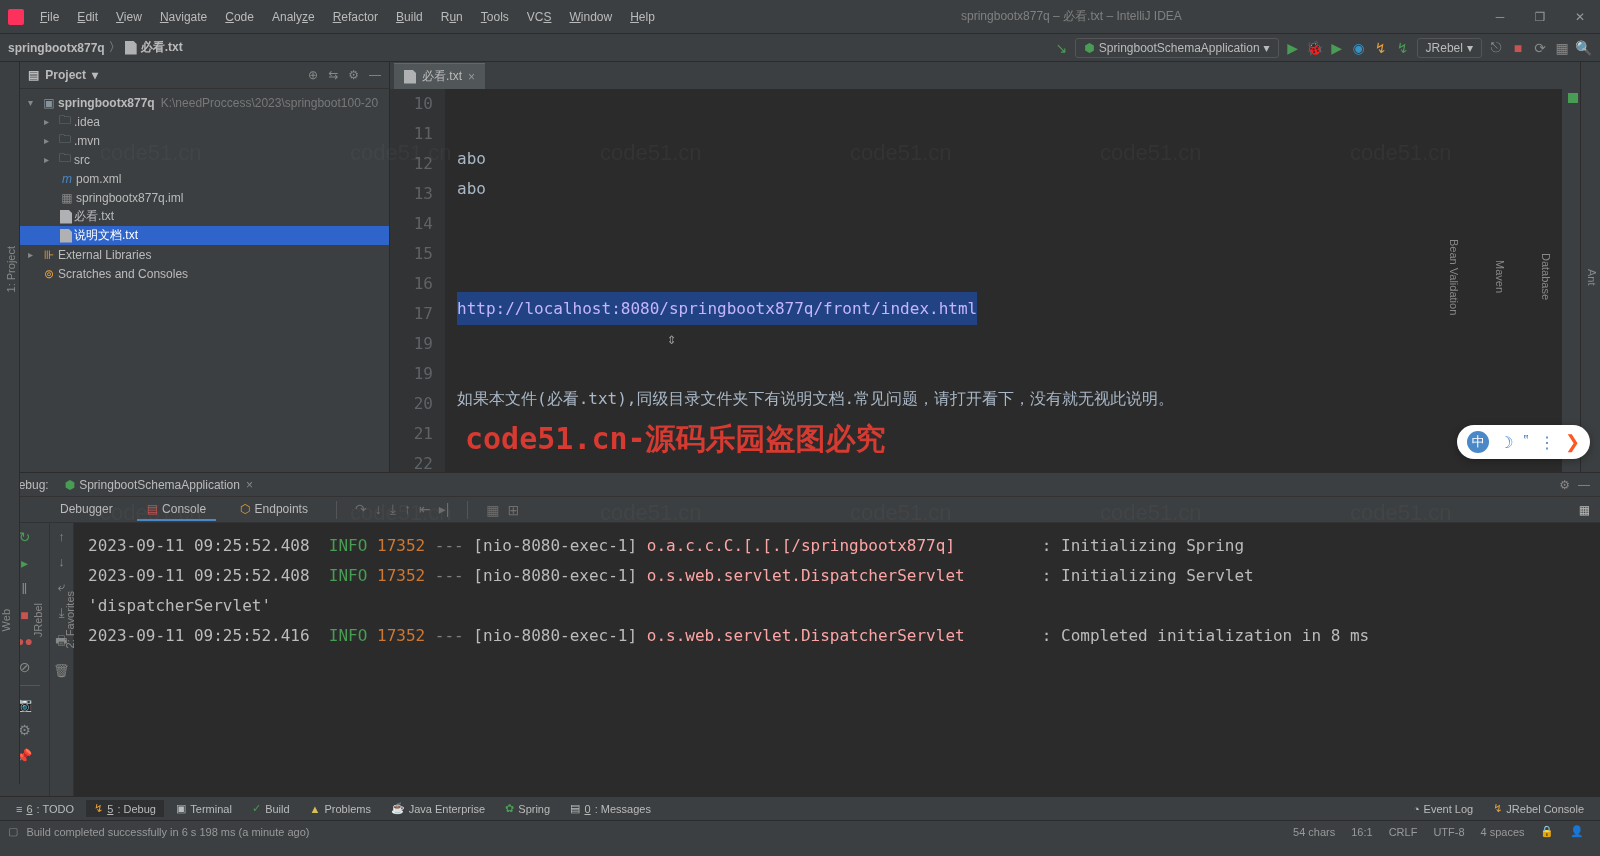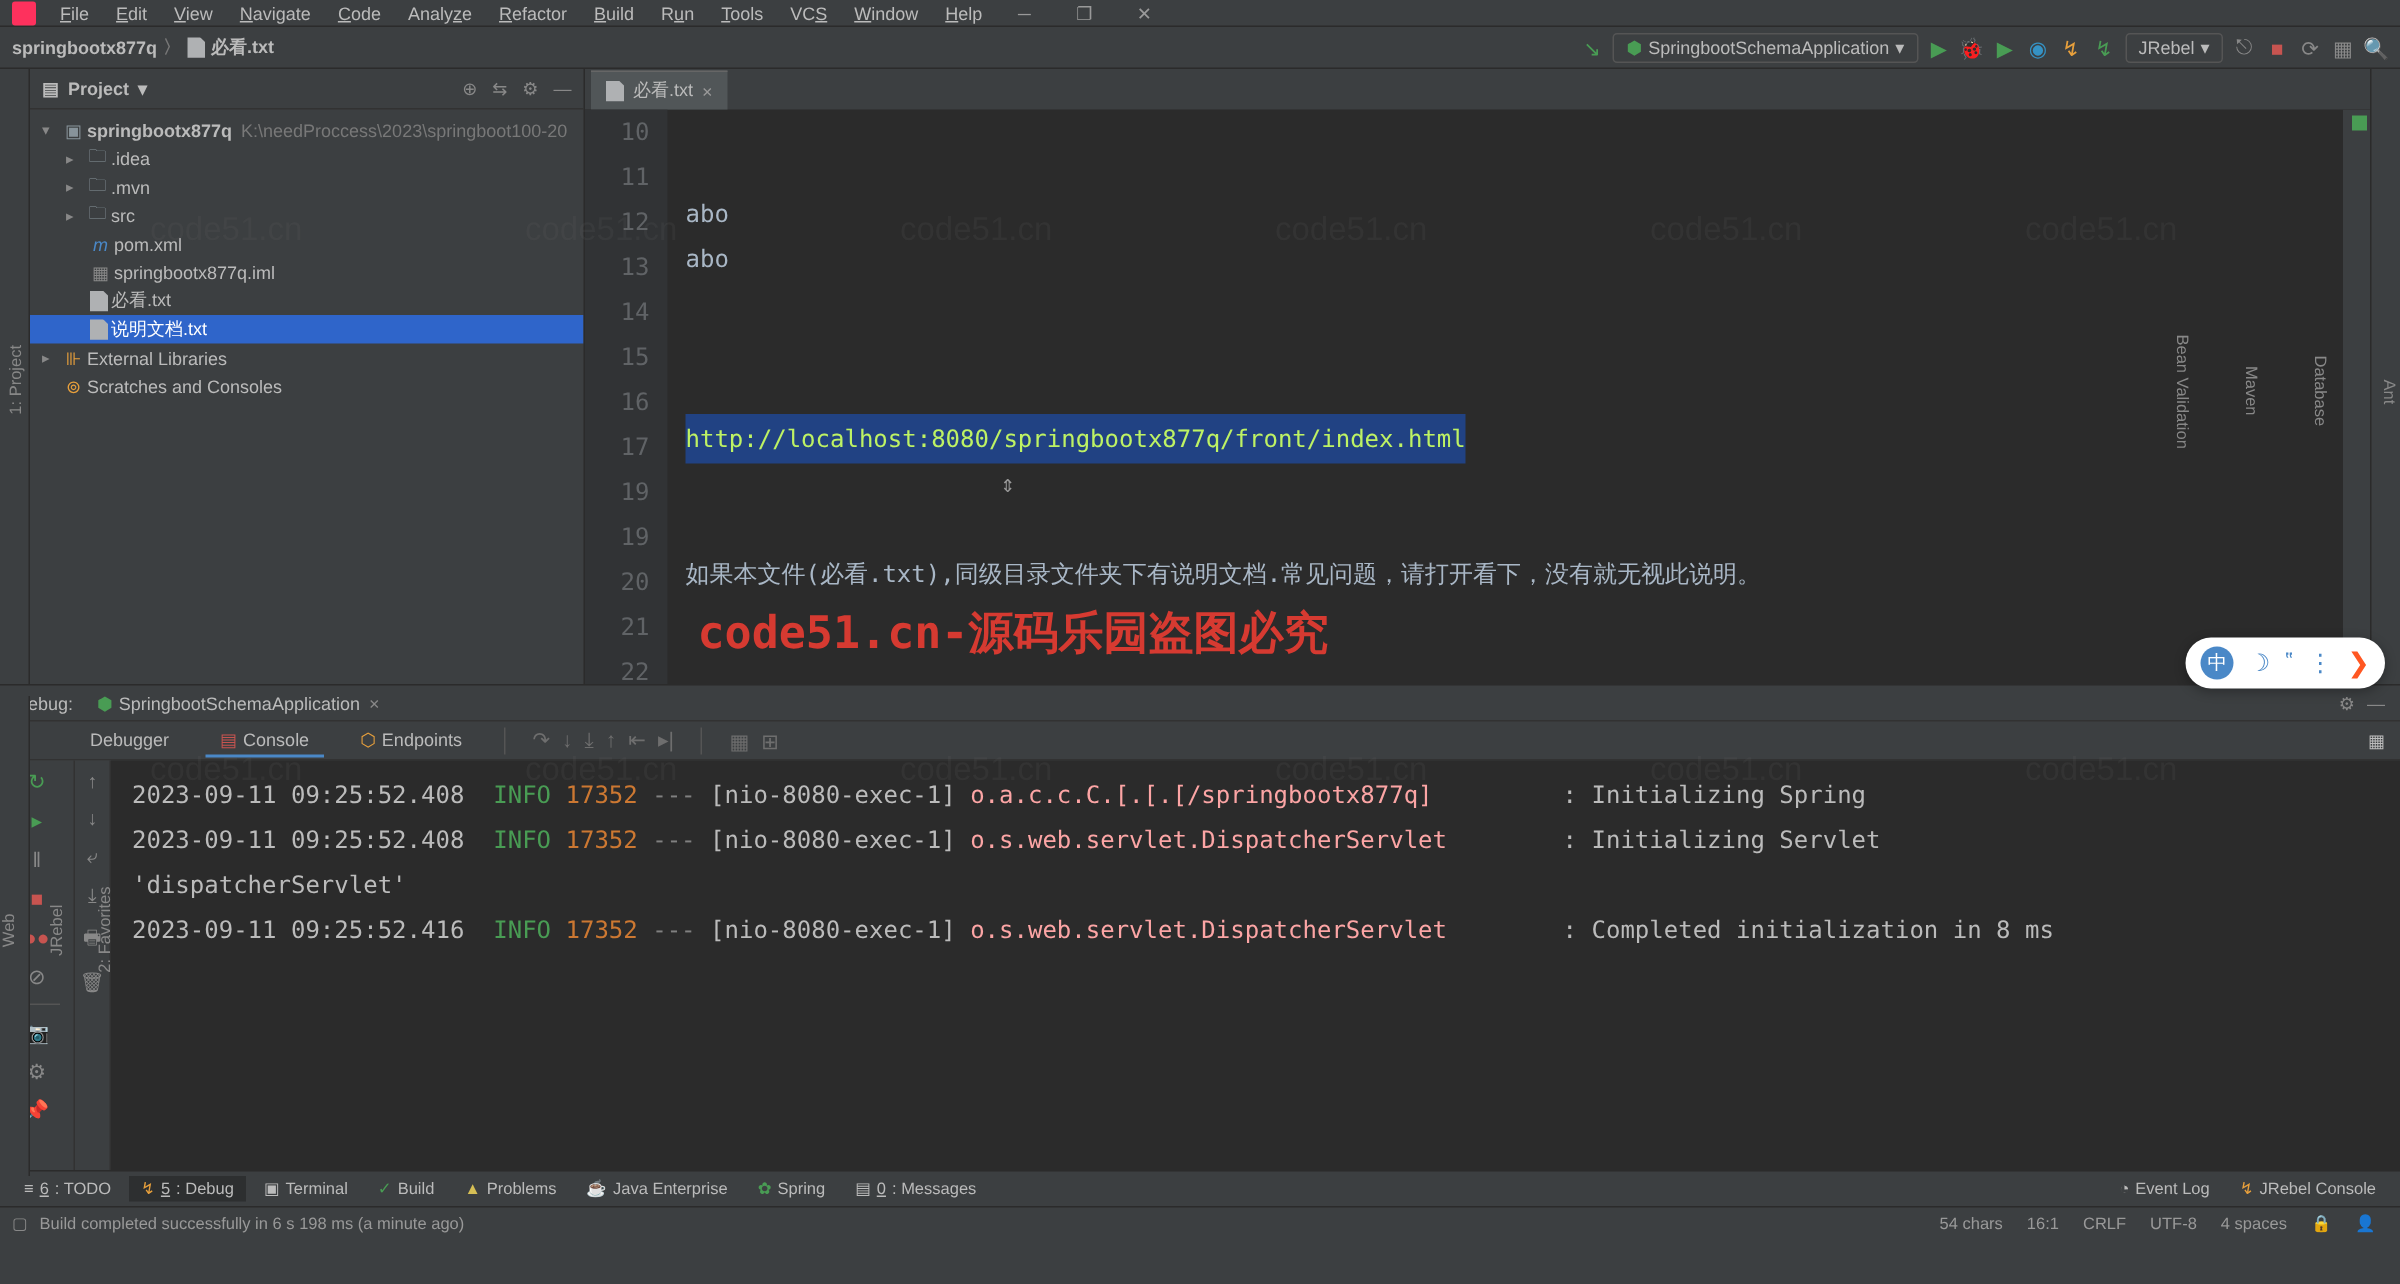--- a/index.html
+++ b/index.html
@@ -1,17 +1,17 @@
 <!DOCTYPE html>
 <html><head>
 <meta charset="utf-8">
 <style>
 * { margin: 0; padding: 0; box-sizing: border-box; }
 body { font-family: "Segoe UI", Arial, sans-serif; font-size: 12px; background: #3c3f41; color: #bbbbbb; width: 1600px; height: 856px; overflow: hidden; position: relative; }
-.titlebar { height: 18px; background: #3c3f41; display: flex; align-items: center; border-bottom: 1px solid #2b2b2b; }
+.titlebar { height: 34px; background: #3c3f41; display: flex; align-items: center; border-bottom: 1px solid #2b2b2b; }
 .app-icon { width: 16px; height: 16px; margin: 0 8px; background: #fe315d; border-radius: 2px; }
 .menu { display: flex; gap: 2px; }
 .menu-item { padding: 4px 8px; cursor: pointer; }
 .menu-item u { text-decoration: underline; }
 .title-center { flex: 1; text-align: center; color: #808080; }
 .win-controls { display: flex; }
 .win-btn { width: 40px; height: 26px; display: flex; align-items: center; justify-content: center; cursor: pointer; color: #999; }
 .breadcrumb-row { height: 28px; background: #3c3f41; display: flex; align-items: center; padding: 0 8px; border-bottom: 1px solid #2b2b2b; }
 .breadcrumb { display: flex; align-items: center; gap: 4px; font-weight: bold; color: #bbbbbb; }
 .bc-sep { color: #777; }
@@ -45,21 +45,21 @@
 .indent1 { padding-left: 24px; }
 .indent2 { padding-left: 40px; }
 .editor-area { flex: 1; background: #2b2b2b; display: flex; flex-direction: column; }
 .editor-tabs { height: 27px; background: #3c3f41; display: flex; align-items: flex-end; padding-left: 4px; }
 .editor-tab { background: #515658; padding: 4px 10px; display: flex; align-items: center; gap: 6px; border-top: 1px solid #666; font-size: 12px; }
 .editor-tab .close { color: #999; cursor: pointer; }
 .editor-body { flex: 1; display: flex; font-family: "Consolas", monospace; font-size: 16px; line-height: 30px; overflow: hidden; position: relative; }
 .gutter-col { width: 55px; background: #313335; text-align: right; padding-right: 12px; color: #606366; }
 .code-col { flex: 1; padding-left: 12px; color: #a9b7c6; position: relative; margin-top: 25px; }
 .code-line { height: 30px; }
-.sel { background: #214283; color: #bef264; padding: 7px 0; }
+.sel { background: #214283; color: #c4b5fd; padding: 7px 0; }
 .watermark { position: absolute; color: #d63a31; font-size: 30px; font-weight: bold; pointer-events: none; z-index: 5; }
 .wm-bg { position: absolute; color: rgba(100,100,100,0.15); font-size: 22px; pointer-events: none; }
 .debug-panel { height: 324px; background: #3c3f41; border-top: 1px solid #2b2b2b; display: flex; flex-direction: column; }
 .debug-header { height: 24px; display: flex; align-items: center; padding: 0 10px; gap: 8px; border-bottom: 1px solid #323232; }
 .debug-tab { padding: 2px 8px; display: flex; align-items: center; gap: 4px; }
 .debug-tab.active { color: #bbbbbb; }
 .debug-close { margin-left: 2px; color: #888; cursor: pointer; }
 .debug-tools-right { margin-left: auto; display: flex; gap: 8px; color: #888; }
 .debug-subheader { height: 26px; display: flex; align-items: center; padding-left: 50px; gap: 14px; border-bottom: 1px solid #323232; }
 .sub-tab { padding: 3px 10px; display: flex; align-items: center; gap: 4px; cursor: pointer; border-bottom: 2px solid transparent; }
@@ -102,20 +102,21 @@
     <div class="menu-item"><u>C</u>ode</div>
     <div class="menu-item">Analy<u>z</u>e</div>
     <div class="menu-item"><u>R</u>efactor</div>
     <div class="menu-item"><u>B</u>uild</div>
     <div class="menu-item">R<u>u</u>n</div>
     <div class="menu-item"><u>T</u>ools</div>
     <div class="menu-item">VC<u>S</u></div>
     <div class="menu-item"><u>W</u>indow</div>
     <div class="menu-item"><u>H</u>elp</div>
   </div>
+  <div class="title-center">springbootx877q – 必看.txt – IntelliJ IDEA</div>
   <div class="win-controls">
     <div class="win-btn">─</div>
     <div class="win-btn">❐</div>
     <div class="win-btn">✕</div>
   </div>
 </div>
 
 <div class="breadcrumb-row">
   <div class="breadcrumb">
     <span>springbootx877q</span>

